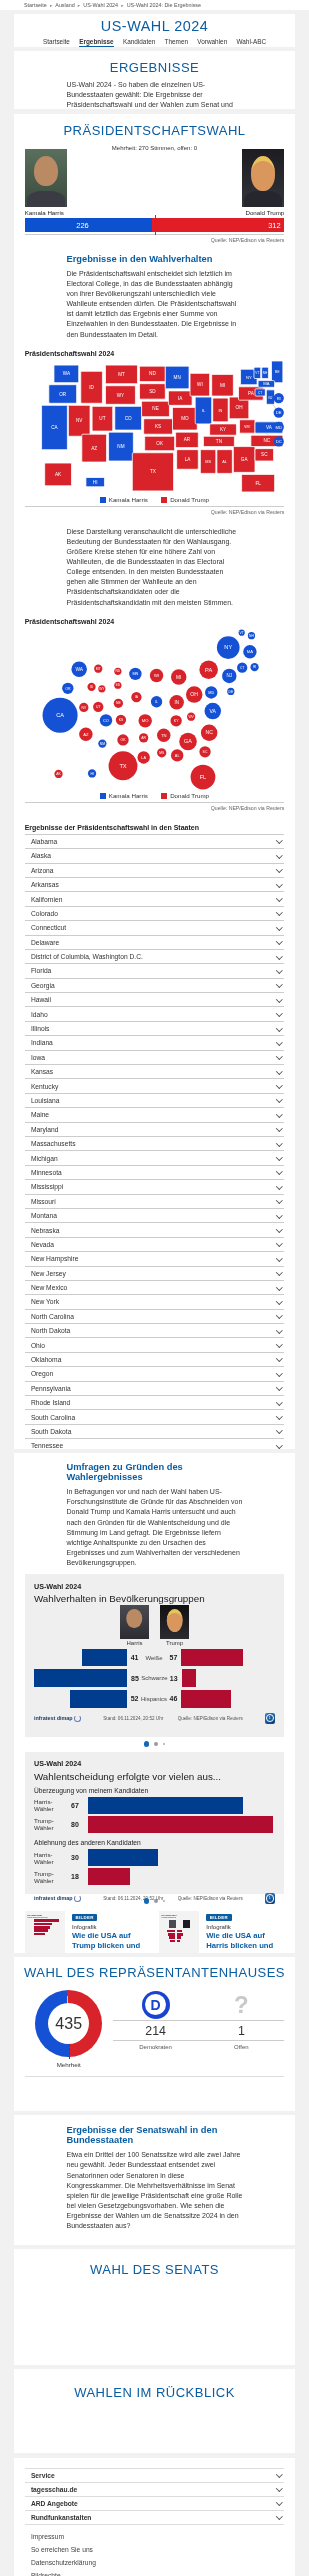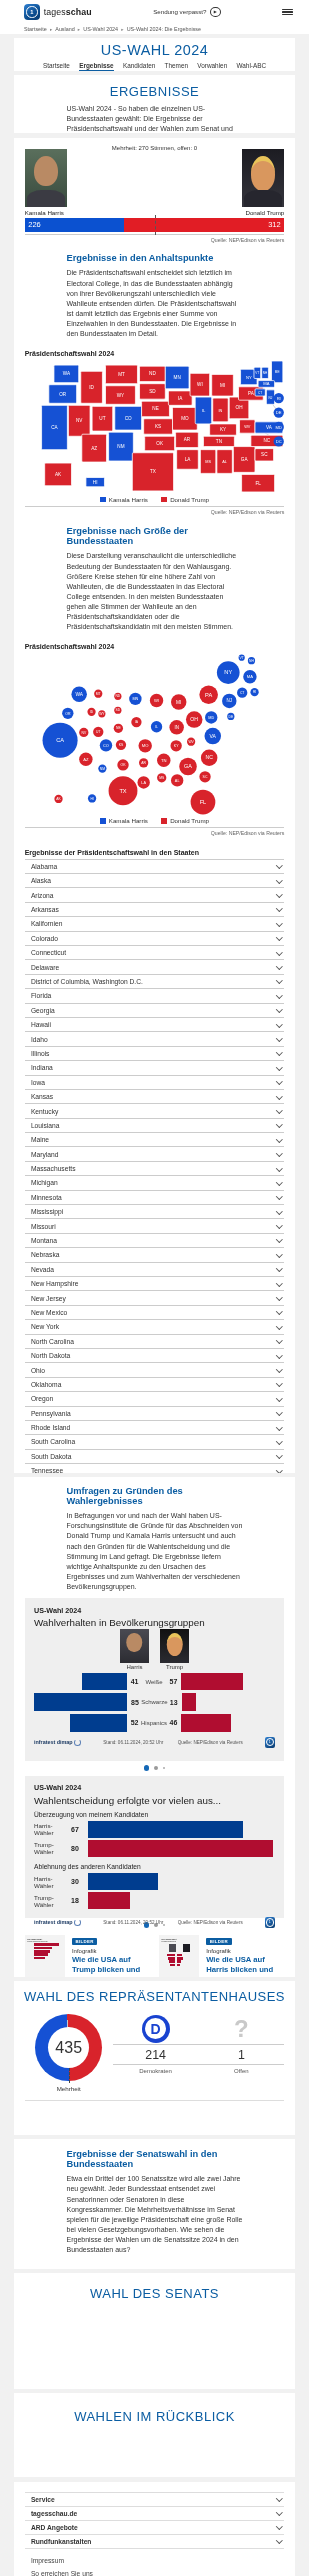--- a/index.html
+++ b/index.html
@@ -39,21 +39,21 @@
   .maj-note{position:absolute;top:2.1px;left:0;right:0;text-align:center;font-size:6px;color:#333;}
   .photo{position:absolute;top:6.2px;width:42px;height:58px;overflow:hidden;}
   .photo.l{left:0;} .photo.r{right:0;}
   .ph-bg{width:100%;height:100%;position:relative;}
   .ph-bg .head{position:absolute;left:50%;top:7.2px;transform:translateX(-50%);width:24px;height:30px;border-radius:50% 50% 46% 46%;}
   .ph-bg .body{position:absolute;left:50%;bottom:-4.1px;transform:translateX(-50%);width:38px;height:20.6px;border-radius:40% 40% 0 0;}
   .cand-name{position:absolute;top:66px;font-size:6.2px;color:#222;}
   .cand-name.l{left:0;} .cand-name.r{right:0;}
   .evbar{position:absolute;left:0;right:0;top:75px;height:14px;display:flex;}
   .evbar .b{height:100%;display:flex;align-items:center;color:#fff;font-size:7.5px;}
-  .evbar .bd{background:#0b51d0;} .evbar .br{background:#e11d25;justify-content:flex-end;padding-left:23px;}
+  .evbar .bd{background:#0b51d0;padding-left:48px;} .evbar .br{background:#e11d25;justify-content:flex-end;padding-left:23px;}
   .evbar .bd span{padding-left:3.6px;} .evbar .br span{padding-right:3.6px;}
   .maj-line{position:absolute;top:72px;height:20px;border-left:1px dashed #555;}
   
   .mapwrap{margin:4.1px auto 0;width:260px;}
   svg text{font-family:"Liberation Sans",sans-serif;}
   
   .acc{margin:3.1px 10.3px 0;border-top:0.5px solid #ccc;}
   .acc-row{height:13.4px;display:flex;align-items:center;border-bottom:0.5px solid #ccc;padding:0 3.1px 0 6.2px;cursor:pointer;}
   .acc-row .nm{font-size:6.7px;color:#333;}
   .chev{width:3.6px;height:3.6px;border-right:0.8px solid #555;border-bottom:0.8px solid #555;transform:rotate(45deg);margin-left:auto;margin-top:-1.5px;}
@@ -132,37 +132,20 @@
   .facc-row .nm{font-size:6.7px;font-weight:700;color:#333;}
   .flinks{margin:5.2px 10.3px 0;}
   .flink{font-size:6.7px;color:#444;padding:3.1px 0 3.1px 6.2px;cursor:pointer;}
 </style>
 </head>
 <body>
 
 <div class="page">
 
   <header class="hdr">
-    <div class="hdr-top">
-      <div class="brand">
-        <span class="logo-box">
-            <span class="logo-one">1</span>
-          </span>
-        <span class="brand-text"><span>tages</span><b>schau</b></span>
-      </div>
-      <div class="missed">
-        <span>Sendung verpasst?</span>
-        <span class="play">▶</span>
-      </div>
-      <div class="burger">
-          <i></i>
-          <i></i>
-          <i></i>
-        </div>
-    </div>
     <div class="crumbs" id="crumbs">
         <span data-crumb="1">Startseite</span>
         <span class="sep">▸</span>
         <span data-crumb="1">Ausland</span>
         <span class="sep">▸</span>
         <span data-crumb="1">US-Wahl 2024</span>
         <span class="sep">▸</span>
         <span data-crumb="1">US-Wahl 2024: Die Ergebnisse</span>
       </div>
   </header>
@@ -180,20 +163,21 @@
   </section>
 
   <section class="card" style="height:58px;">
     <h2 class="h2" style="margin-top:8.2px;">ERGEBNISSE</h2>
     <div class="txtcol" style="margin-top:5.2px;">
         <p class="para">US-Wahl 2024 - So haben die einzelnen US-Bundesstaaten gewählt: Die Ergebnisse der Präsidentschaftswahl und der Wahlen zum Senat und Repräsentantenhaus in interaktiven Grafiken.</p>
       </div>
   </section>
 
   <section class="card" style="height:1335px;">
+    <h2 class="h2" style="margin-top:9.3px;">PRÄSIDENTSCHAFTSWAHL</h2>
 
     <div class="cand-block">
       <div class="maj-note">Mehrheit: 270 Stimmen, offen: 0</div>
       <div class="photo l">
         <div class="ph-bg" style="background:linear-gradient(#5a6f5c,#394a3e);">
             <span class="head" style="background:#b98a64;"></span>
             <span class="body" style="background:#3b3b43;"></span>
           </div>
       </div>
       <div class="photo r">
@@ -211,21 +195,21 @@
         <div class="b br" id="evbar-r" style="width: 57.9926%;">
             <span>312</span>
           </div>
       </div>
       <div class="maj-line" id="evmaj" style="left: 50.1859%;"></div>
     </div>
     <div class="rule" style="margin-top:4.1px;"></div>
     <div class="src">Quelle: NEP/Edison via Reuters</div>
 
     <div class="txtcol" style="margin-top:10.3px;">
-      <h3 class="subhead">Ergebnisse in den Anhaltspunkte</h3>
+      <h3 class="subhead">Ergebnisse in den Wahlverhalten</h3>
       <p class="para">Die Präsidentschaftswahl entscheidet sich letztlich im Electoral College, in das die Bundesstaaten abhängig von ihrer Bevölkerungszahl unterschiedlich viele Wahlleute entsenden dürfen. Die Präsidentschaftswahl ist damit letztlich das Ergebnis einer Summe von Einzelwahlen in den Bundesstaaten. Die Ergebnisse in den Bundesstaaten im Detail.</p>
     </div>
     <p class="blabel" style="margin-top:10.3px;">Präsidentschaftswahl 2024</p>
     <div class="mapwrap"><svg id="geomap" width="260" height="133" viewBox="0 0 504 258">
           <line x1="466" y1="60" x2="492" y2="72" stroke="#aaa" stroke-width="1"></line>
           <line x1="480" y1="84" x2="492" y2="100" stroke="#aaa" stroke-width="1"></line>
           <line x1="452" y1="120" x2="492" y2="128" stroke="#aaa" stroke-width="1"></line>
           <line x1="460" y1="136" x2="492" y2="156" stroke="#aaa" stroke-width="1"></line>
           <rect x="56" y="8" width="48" height="34" rx="2" fill="#1551d4" stroke="#fff" stroke-width="1.5"></rect>
           <text x="80" y="28" text-anchor="middle" font-size="9" fill="#fff">WA</text>
@@ -331,21 +315,20 @@
           <text x="492" y="159" text-anchor="middle" font-size="8" fill="#fff">DC</text>
         </svg></div>
     <div class="legend">
       <span><span class="lg-sq" style="background:#1551d4;"></span><span>Kamala Harris</span></span>
       <span><span class="lg-sq" style="background:#d8232b;"></span><span>Donald Trump</span></span>
     </div>
     <div class="rule" style="margin-top:3.1px;"></div>
     <div class="src">Quelle: NEP/Edison via Reuters</div>
 
     <div class="txtcol" style="margin-top:11.3px;">
-      <h3 class="subhead">Ergebnisse nach Größe der Bundesstaaten</h3>
       <p class="para">Diese Darstellung veranschaulicht die unterschiedliche Bedeutung der Bundesstaaten für den Wahlausgang. Größere Kreise stehen für eine höhere Zahl von Wahlleuten, die die Bundesstaaten in das Electoral College entsenden. In den meisten Bundesstaaten gehen alle Stimmen der Wahlleute an den Präsidentschaftskandidaten oder die Präsidentschaftskandidatin mit den meisten Stimmen.</p>
     </div>
     <p class="blabel" style="margin-top:10.3px;">Präsidentschaftswahl 2024</p>
     <div class="mapwrap"><svg id="bubblemap" width="260" height="161" viewBox="0 0 504 312">
           <circle cx="420" cy="7" r="6" fill="#1551d4"></circle>
           <text x="420" y="9.166666666666666" text-anchor="middle" font-size="6.5" fill="#fff">VT</text>
           <circle cx="439" cy="13" r="7" fill="#1551d4"></circle>
           <text x="439" y="15.166666666666666" text-anchor="middle" font-size="6.5" fill="#fff">NH</text>
           <circle cx="394" cy="36" r="22" fill="#1551d4"></circle>
           <text x="394" y="39.666666666666664" text-anchor="middle" font-size="11" fill="#fff">NY</text>

